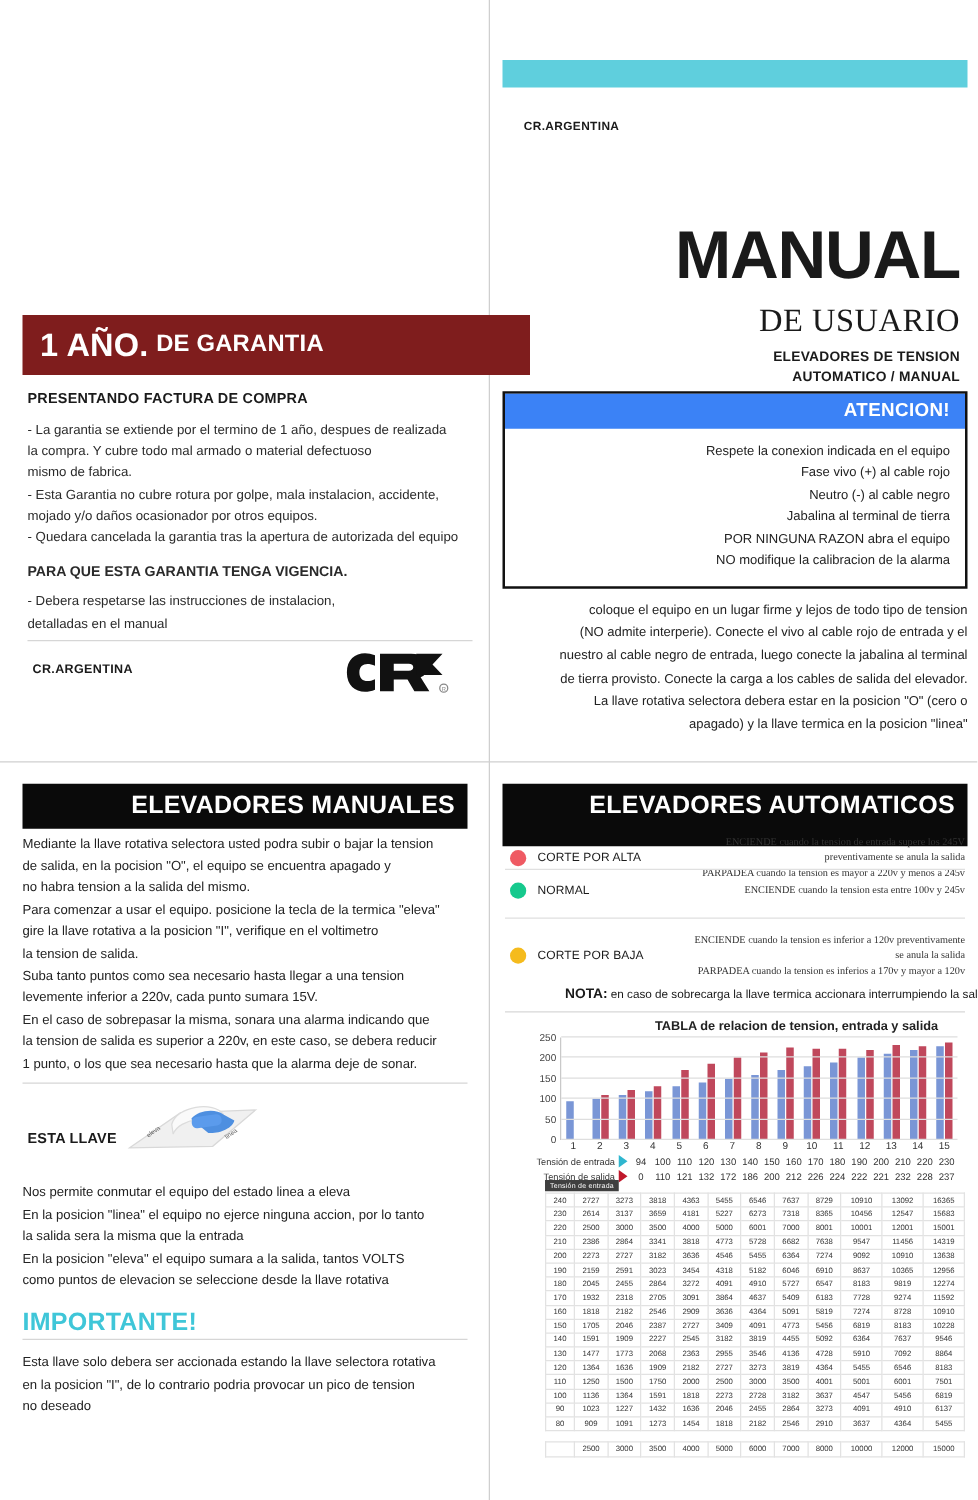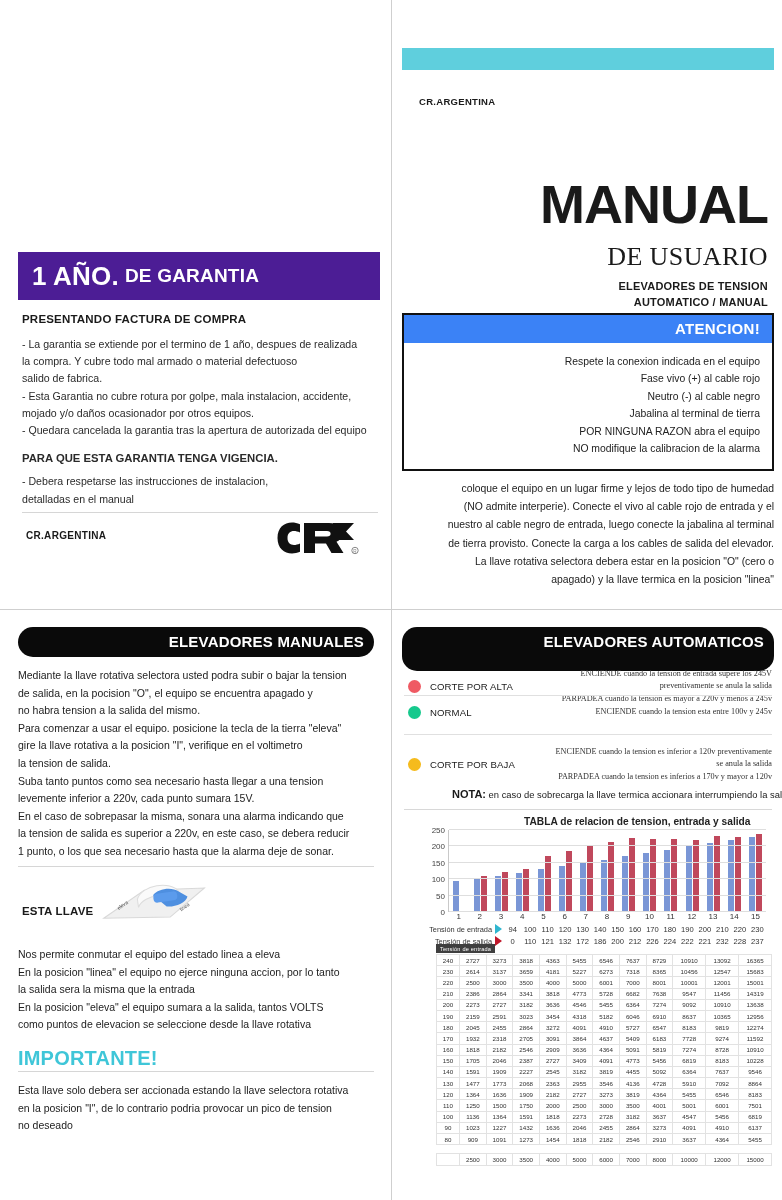--- a/index.html
+++ b/index.html
@@ -6,21 +6,21 @@
   body{width:782px;height:1200px;position:relative;font-family:"Liberation Sans",sans-serif;color:#1a1a1a;-webkit-font-smoothing:antialiased;}
   .page{position:absolute;inset:0;width:782px;height:1200px;overflow:hidden;}
 
   
   .vdiv{position:absolute;left:391px;top:0;width:1px;height:1200px;background:#cfcfcf;}
   .hdiv{position:absolute;left:0;top:609px;width:782px;height:1px;background:#cfcfcf;}
 
   
   .q{position:absolute;box-sizing:border-box;}
   #q-tl{left:0;top:0;width:391px;height:609px;padding:0;}
-  .cyan-band{position:absolute;left:18px;top:252px;width:362px;height:48px;background:#4c1d95;display:flex;align-items:center;}
+  .cyan-band{position:absolute;left:18px;top:252px;width:406px;height:48px;background:#7f1d1d;display:flex;align-items:center;}
   .cyan-band .t1{font-size:26px;font-weight:700;color:#ffffff;letter-spacing:.2px;margin-left:14px;}
   .cyan-band .t2{font-size:19px;font-weight:700;color:#ffffff;letter-spacing:.2px;margin-left:6px;}
   .wsub{position:absolute;left:22px;top:313px;font-size:11.5px;font-weight:700;letter-spacing:.2px;}
   .wbody{position:absolute;left:22px;top:336px;width:356px;font-size:10.6px;line-height:17.2px;color:#2a2a2a;}
   .wbody p{margin:0;}
   .wbody .hdg{font-weight:700;font-size:11.3px;margin-top:11px;margin-bottom:6px;}
   .wrule{position:absolute;left:22px;top:512px;width:356px;height:1px;background:#d6d6d6;}
   .brand-tl{position:absolute;left:26px;top:530px;font-size:10px;font-weight:700;letter-spacing:.3px;}
 
   
@@ -38,21 +38,21 @@
   .manual .m2{font-size:26px;font-weight:400;letter-spacing:.4px;line-height:30px;margin-top:12px;font-family:Liberation Serif, serif;}
   .subt{position:absolute;right:14px;top:278px;text-align:right;font-size:11px;font-weight:700;line-height:16px;letter-spacing:.2px;}
   .atbox{position:absolute;left:10px;top:313px;width:372px;border:2px solid #111;box-sizing:border-box;}
   .atbox .bar{background:#3b82f6;color:#fff;text-align:right;font-size:15px;font-weight:700;padding:5px 12px 6px 0;letter-spacing:.3px;}
   .atbox .lines{padding:10px 12px 12px 0;text-align:right;font-size:10.4px;line-height:17.4px;color:#222;}
   .atbox .lines div{margin:0;}
   .closing{position:absolute;left:14px;top:480px;width:368px;text-align:right;font-size:10.4px;line-height:18.2px;color:#222;}
 
   
   #q-bl{left:0;top:610px;width:391px;height:590px;}
-  .blkbar{background:#0a0a0a;color:#fff;font-size:15px;font-weight:700;text-align:right;letter-spacing:.2px;border-radius:15px;}
+  .blkbar{background:#0a0a0a;color:#fff;font-size:20px;font-weight:700;text-align:right;letter-spacing:.2px;}
   #bar-bl{position:absolute;left:18px;top:17px;width:356px;padding:6px 10px 7px 0;box-sizing:border-box;}
   .bltext{position:absolute;left:18px;top:57px;width:360px;font-size:10.5px;line-height:17.6px;color:#222;}
   .blrule{position:absolute;left:18px;top:256px;width:356px;height:1px;background:#d6d6d6;}
   .estallave{position:absolute;left:22px;top:295px;font-size:11.5px;font-weight:700;letter-spacing:.2px;}
   .switchimg{position:absolute;left:88px;top:266px;width:148px;height:52px;}
   .bltext2{position:absolute;left:18px;top:336px;width:362px;font-size:10.5px;line-height:17.6px;color:#222;}
   .importante{position:absolute;left:18px;top:437px;font-size:20px;font-weight:700;color:#3fc6d8;letter-spacing:.2px;}
   .blrule2{position:absolute;left:18px;top:461px;width:356px;height:1px;background:#d6d6d6;}
   .bltext3{position:absolute;left:18px;top:472px;width:362px;font-size:10.5px;line-height:17.6px;color:#222;}
 
@@ -102,21 +102,21 @@
 
   <div class="q" id="q-tl">
     <div class="cyan-band">
       <span class="t1">1 AÑO.</span>
       <span class="t2">DE GARANTIA</span>
     </div>
     <div class="wsub">PRESENTANDO FACTURA DE COMPRA</div>
     <div class="wbody">
       <p>- La garantia se extiende por el termino de 1 año, despues de realizada</p>
       <p>la compra. Y cubre todo mal armado o material defectuoso</p>
-      <p>salido de fabrica.</p>
+      <p>mismo de fabrica.</p>
       <p>- Esta Garantia no cubre rotura por golpe, mala instalacion, accidente,</p>
       <p>mojado y/o daños ocasionador por otros equipos.</p>
       <p>- Quedara cancelada la garantia tras la apertura de autorizada del equipo</p>
       <p class="hdg">PARA QUE ESTA GARANTIA TENGA VIGENCIA.</p>
       <p>- Debera respetarse las instrucciones de instalacion,</p>
       <p>detalladas en el manual</p>
     </div>
     <div class="wrule"></div>
     <div class="brand-tl">CR.ARGENTINA</div>
     <div id="logo-tl" class="crlogo">
@@ -147,36 +147,36 @@
       <div class="lines">
         <div>Respete la conexion indicada en el equipo</div>
         <div>Fase vivo (+) al cable rojo</div>
         <div>Neutro (-) al cable negro</div>
         <div>Jabalina al terminal de tierra</div>
         <div>POR NINGUNA RAZON abra el equipo</div>
         <div>NO modifique la calibracion de la alarma</div>
       </div>
     </div>
     <div class="closing">
-      <div>coloque el equipo en un lugar firme y lejos de todo tipo de humedad</div>
+      <div>coloque el equipo en un lugar firme y lejos de todo tipo de tension</div>
       <div>(NO admite interperie). Conecte el vivo al cable rojo de entrada y el</div>
       <div>nuestro al cable negro de entrada, luego conecte la jabalina al terminal</div>
       <div>de tierra provisto. Conecte la carga a los cables de salida del elevador.</div>
       <div>La llave rotativa selectora debera estar en la posicion "O" (cero o</div>
       <div>apagado) y la llave termica en la posicion "linea"</div>
     </div>
   </div>
 
   <div class="q" id="q-bl">
     <div class="blkbar" id="bar-bl">ELEVADORES MANUALES</div>
     <div class="bltext">
       <div>Mediante la llave rotativa selectora usted podra subir o bajar la tension</div>
       <div>de salida, en la pocision "O", el equipo se encuentra apagado y</div>
       <div>no habra tension a la salida del mismo.</div>
-      <div>Para comenzar a usar el equipo. posicione la tecla de la tierra "eleva"</div>
+      <div>Para comenzar a usar el equipo. posicione la tecla de la termica "eleva"</div>
       <div> gire la llave rotativa a la posicion "I", verifique en el voltimetro</div>
       <div>la tension de salida.</div>
       <div>Suba tanto puntos como sea necesario hasta llegar a una tension</div>
       <div>levemente inferior a 220v, cada punto sumara 15V.</div>
       <div>En el caso de sobrepasar la misma, sonara una alarma indicando que</div>
       <div>la tension de salida es superior a 220v, en este caso, se debera reducir</div>
       <div>1 punto, o los que sea necesario hasta que la alarma deje de sonar.</div>
     </div>
     <div class="blrule"></div>
 

